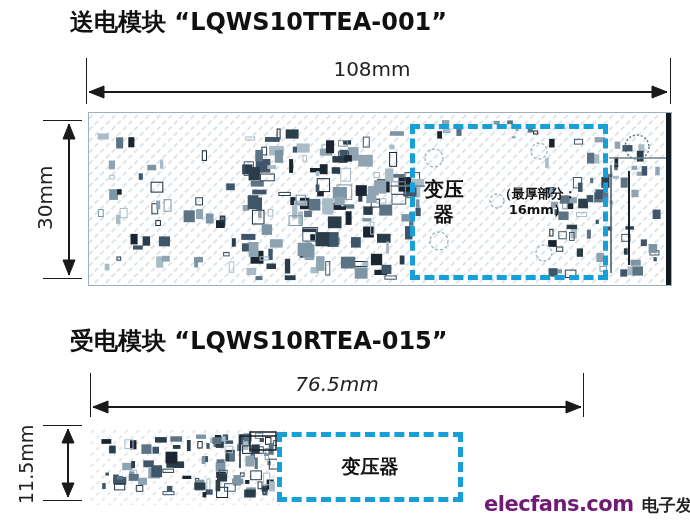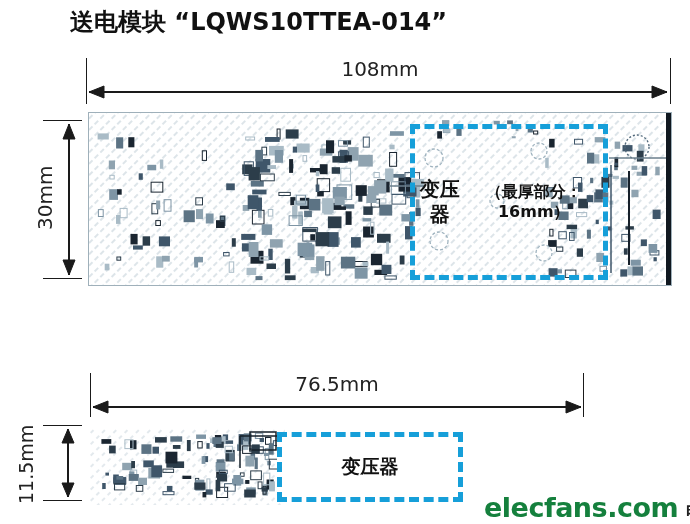--- a/index.html
+++ b/index.html
@@ -22,42 +22,42 @@
   .tbox{
     box-sizing:border-box;border:5px dashed #169fd9;background:transparent;
     display:flex;flex-direction:row;align-items:center;justify-content:center;
     text-align:center;line-height:1.25;
   }
   #tbox1{left:410px;top:124px;width:198px;height:156px;}
   #tbox2{left:277px;top:432px;width:186px;height:70px;background:#fff;}
   .tbox .t-name{font-weight:bold;color:#111;}
   .tbox .t-note{font-weight:bold;color:#111;}
   #tbox1 .t-name{font-size:20px;}
-  #tbox1 .t-note{font-size:16px;}
+  #tbox1 .t-note{font-size:13px;}
   #tbox2 .t-name{font-size:19px;}
   #tbox2 .t-note{font-size:16px;}
   #watermark{left:484px;top:492px;display:flex;align-items:baseline;gap:8px;white-space:nowrap;}
-  #wm-brand{font-size:27px;font-weight:bold;color:#15803d;letter-spacing:-0.5px;}
+  #wm-brand{font-size:21px;font-weight:bold;color:#701a75;letter-spacing:-0.5px;}
   #wm-site{font-size:17px;font-weight:600;color:#222;}
 </style>
 </head>
 <body>
 
 <div id="canvas">
 
-  <div class="abs module-title" style="left:70px;top:6px;">送电模块 “LQWS10TTEA-014”</div>
+  <div class="abs module-title" style="left:70px;top:6px;">送电模块 “LQWS10TTEA-001”</div>
 
   <svg class="abs dim-svg" style="left:80px;top:55px;" width="600" height="52">
     <line x1="6.5" y1="3" x2="6.5" y2="49" stroke-width="1"></line>
     <line x1="590.5" y1="3" x2="590.5" y2="49" stroke-width="1"></line>
     <line x1="9" y1="37" x2="587" y2="37" stroke-width="2"></line>
     <path d="M9,37 L24,31 L24,43 Z" fill="#1a1a1a"></path>
     <path d="M587,37 L572,31 L572,43 Z" fill="#1a1a1a"></path>
   </svg>
-  <div class="abs dim-label-h" style="left:80px;top:57px;width:600px;">108mm</div>
+  <div class="abs dim-label-h" style="left:72px;top:57px;width:600px;">108mm</div>
 
   <svg class="abs dim-svg" style="left:36px;top:112px;" width="52" height="172">
     <line x1="7" y1="8.5" x2="46" y2="8.5" stroke-width="1"></line>
     <line x1="7" y1="166.5" x2="46" y2="166.5" stroke-width="1"></line>
     <line x1="33" y1="12" x2="33" y2="163" stroke-width="2"></line>
     <path d="M33,12 L27,27 L39,27 Z" fill="#1a1a1a"></path>
     <path d="M33,163 L27,148 L39,148 Z" fill="#1a1a1a"></path>
   </svg>
   <div class="abs dim-label-v" style="left:32px;top:112px;height:172px;width:26px;">30mm</div>
 
@@ -348,29 +348,30 @@
       <line x1="522" y1="52" x2="522" y2="160" stroke="#3f566a" stroke-width="1.5"></line>
     </g>
     <rect x="577" y="0" width="5" height="172" fill="#101820"></rect>
   </svg>
 
   <div id="tbox1" class="abs tbox">
     <div class="t-name">变压器</div>
     <div class="t-note">（最厚部分：16mm）</div>
   </div>
 
+  <div class="abs module-title" style="left:70px;top:325px;">受电模块 “LQWS10RTEA-015”</div>
 
   <svg class="abs dim-svg" style="left:84px;top:370px;" width="506" height="50">
     <line x1="6.5" y1="3" x2="6.5" y2="47" stroke-width="1"></line>
     <line x1="499.5" y1="3" x2="499.5" y2="47" stroke-width="1"></line>
     <line x1="9" y1="37" x2="497" y2="37" stroke-width="2"></line>
     <path d="M9,37 L24,31 L24,43 Z" fill="#1a1a1a"></path>
     <path d="M497,37 L482,31 L482,43 Z" fill="#1a1a1a"></path>
   </svg>
-  <div class="abs dim-label-h" style="left:84px;top:372px;width:506px;">76.5mm</div>
+  <div class="abs dim-label-h" style="left:84px;top:372px;width:506px;font-style:italic;">76.5mm</div>
 
   <svg class="abs dim-svg" style="left:36px;top:418px;" width="52" height="90">
     <line x1="7" y1="7.5" x2="46" y2="7.5" stroke-width="1"></line>
     <line x1="7" y1="82.5" x2="46" y2="82.5" stroke-width="1"></line>
     <line x1="32" y1="11" x2="32" y2="79" stroke-width="2"></line>
     <path d="M32,11 L26,25 L38,25 Z" fill="#1a1a1a"></path>
     <path d="M32,79 L26,65 L38,65 Z" fill="#1a1a1a"></path>
   </svg>
   <div class="abs dim-label-v" style="left:14px;top:412px;height:104px;width:24px;font-size:19px;">11.5mm</div>
 

